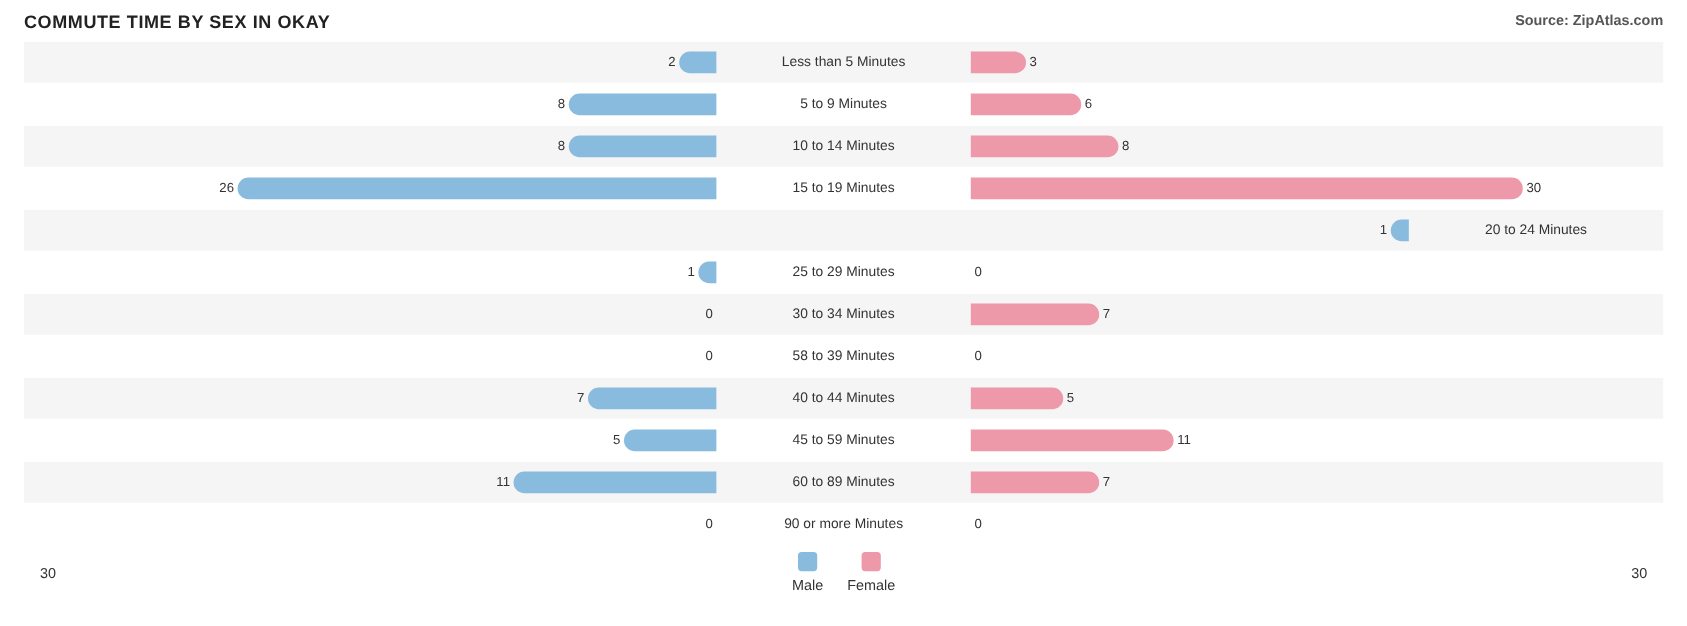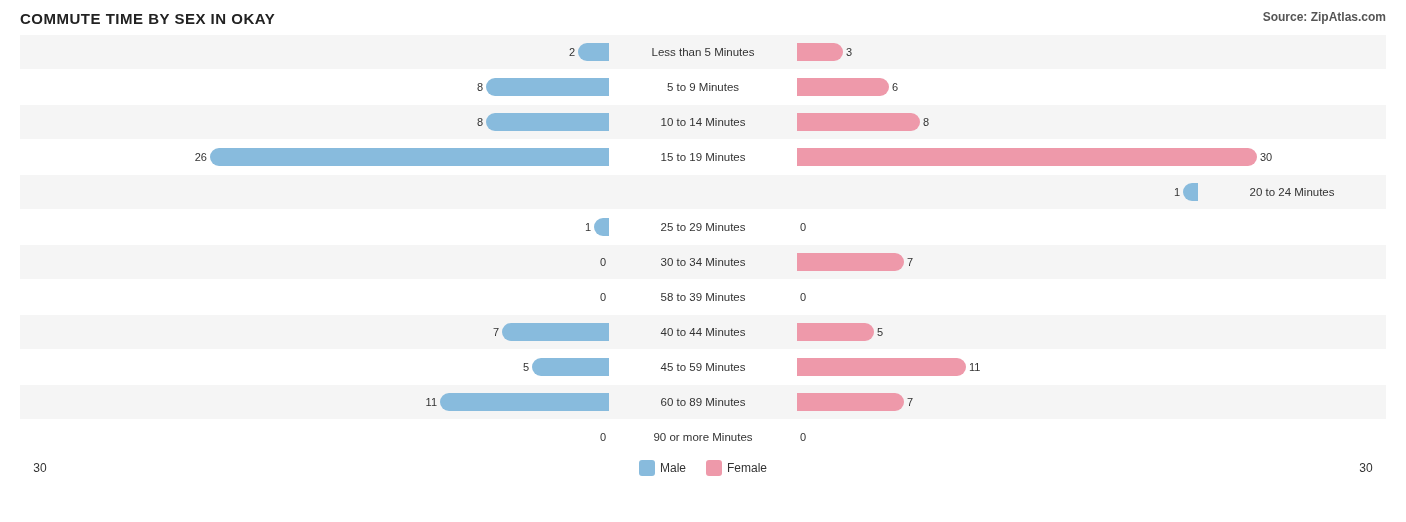--- a/index.html
+++ b/index.html
@@ -57,21 +57,21 @@
       text-align: right;
       margin-right: 3px;
     }
     .male-bar {
       height: 18px;
       background: #88bbdd;
       border-radius: 9px 0 0 9px;
       min-width: 0;
     }
     .label-section {
-      width: 188px;
+      width: 212px;
       text-align: center;
       font-size: 11.5px;
       color: #333;
       padding: 0 4px;
       flex-shrink: 0;
     }
     .right-section {
       display: flex;
       align-items: center;
       flex: 1;
@@ -108,20 +108,21 @@
       justify-content: center;
       gap: 20px;
       flex: 1;
     }
     .legend-item {
       display: flex;
       align-items: center;
       gap: 5px;
       font-size: 12px;
       color: #333;
+      flex-direction: column;
     }
     .legend-swatch {
       width: 16px;
       height: 16px;
       border-radius: 3px;
     }
     .male-swatch { background: #88bbdd; }
     .female-swatch { background: #ee99aa; }
 
     

